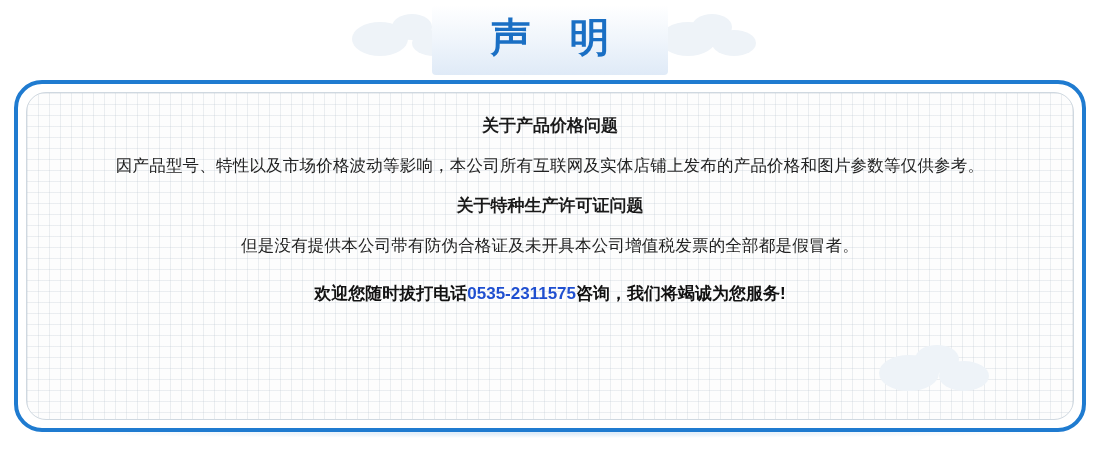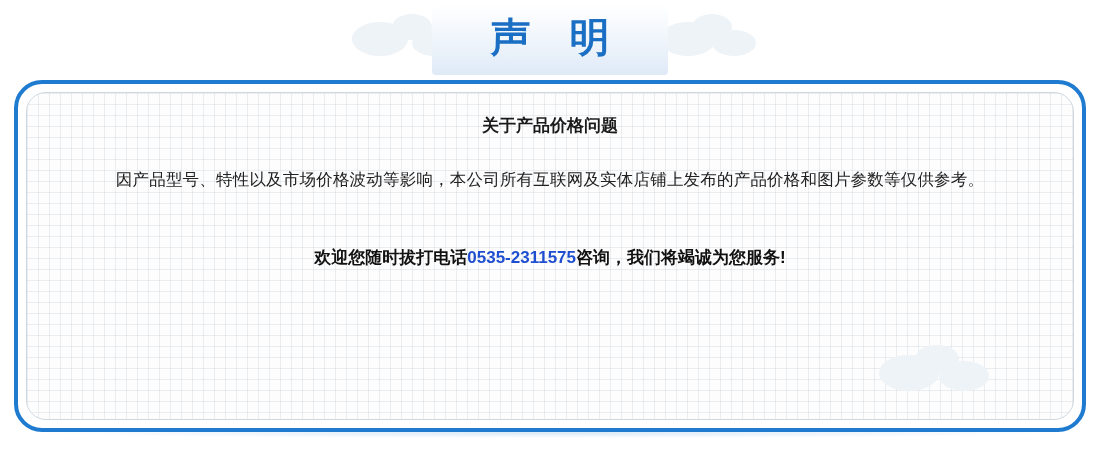--- a/index.html
+++ b/index.html
@@ -113,31 +113,31 @@
     font-size: 17px;
     font-weight: bold;
     color: #1a1a1a;
     line-height: 34px;
     margin: 0;
   }
   .para {
     font-size: 16.5px;
     color: #222222;
     line-height: 36px;
-    margin: 18px;
+    margin: 4px;
     letter-spacing: 0.2px;
   }
   .gap-small { height: 2px; }
 
   .footer-line {
     font-size: 17px;
     font-weight: bold;
     color: #111111;
     line-height: 34px;
-    margin-top: 24px;
+    margin-top: 14px;
   }
   .phone {
     color: #1f4fd0;
     font-weight: bold;
   }
 
   
   .frame-shadow {
     position: absolute;
     left: 34px;
@@ -174,20 +174,22 @@
       <span class="cloud c-h" style="left:888px; top:252px;"></span>
       <span class="cloud c-i" style="left:912px; top:268px;"></span>
 
       <div class="content">
 
         <p class="sec-head">关于产品价格问题</p>
         <p class="para">因产品型号、特性以及市场价格波动等影响，本公司所有互联网及实体店铺上发布的产品价格和图片参数等仅供参考。</p>
 
         <div class="gap-small"></div>
 
+        <p class="sec-head">关于特种生产许可证问题</p>
+        <p class="para">但是没有提供本公司带有防伪合格证及未开具本公司增值税发票的全部都是假冒者。</p>
 
         <p class="footer-line">
           <span>欢迎您随时拔打电话</span><span class="phone">0535-2311575</span><span>咨询，我们将竭诚为您服务!</span>
         </p>
 
       </div>
     </div>
   </div>
 
   <div class="frame-shadow"></div>

